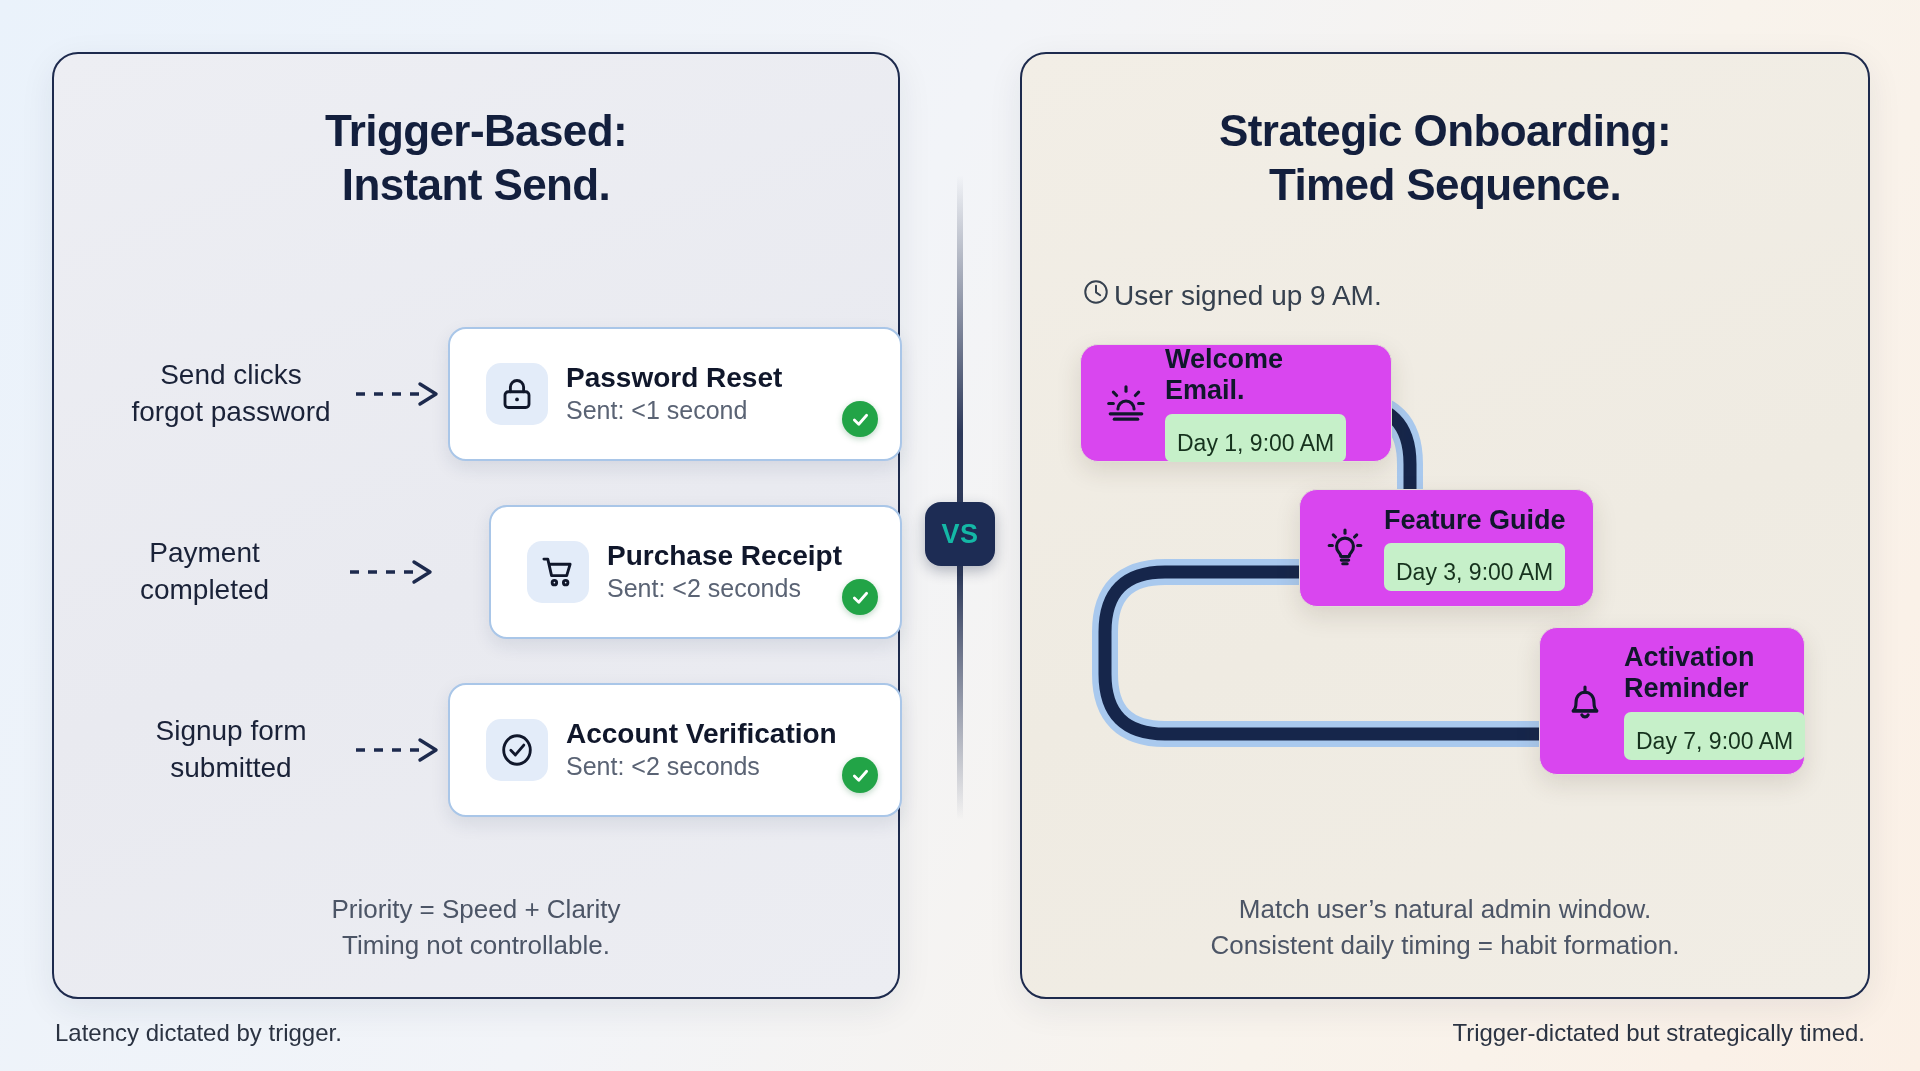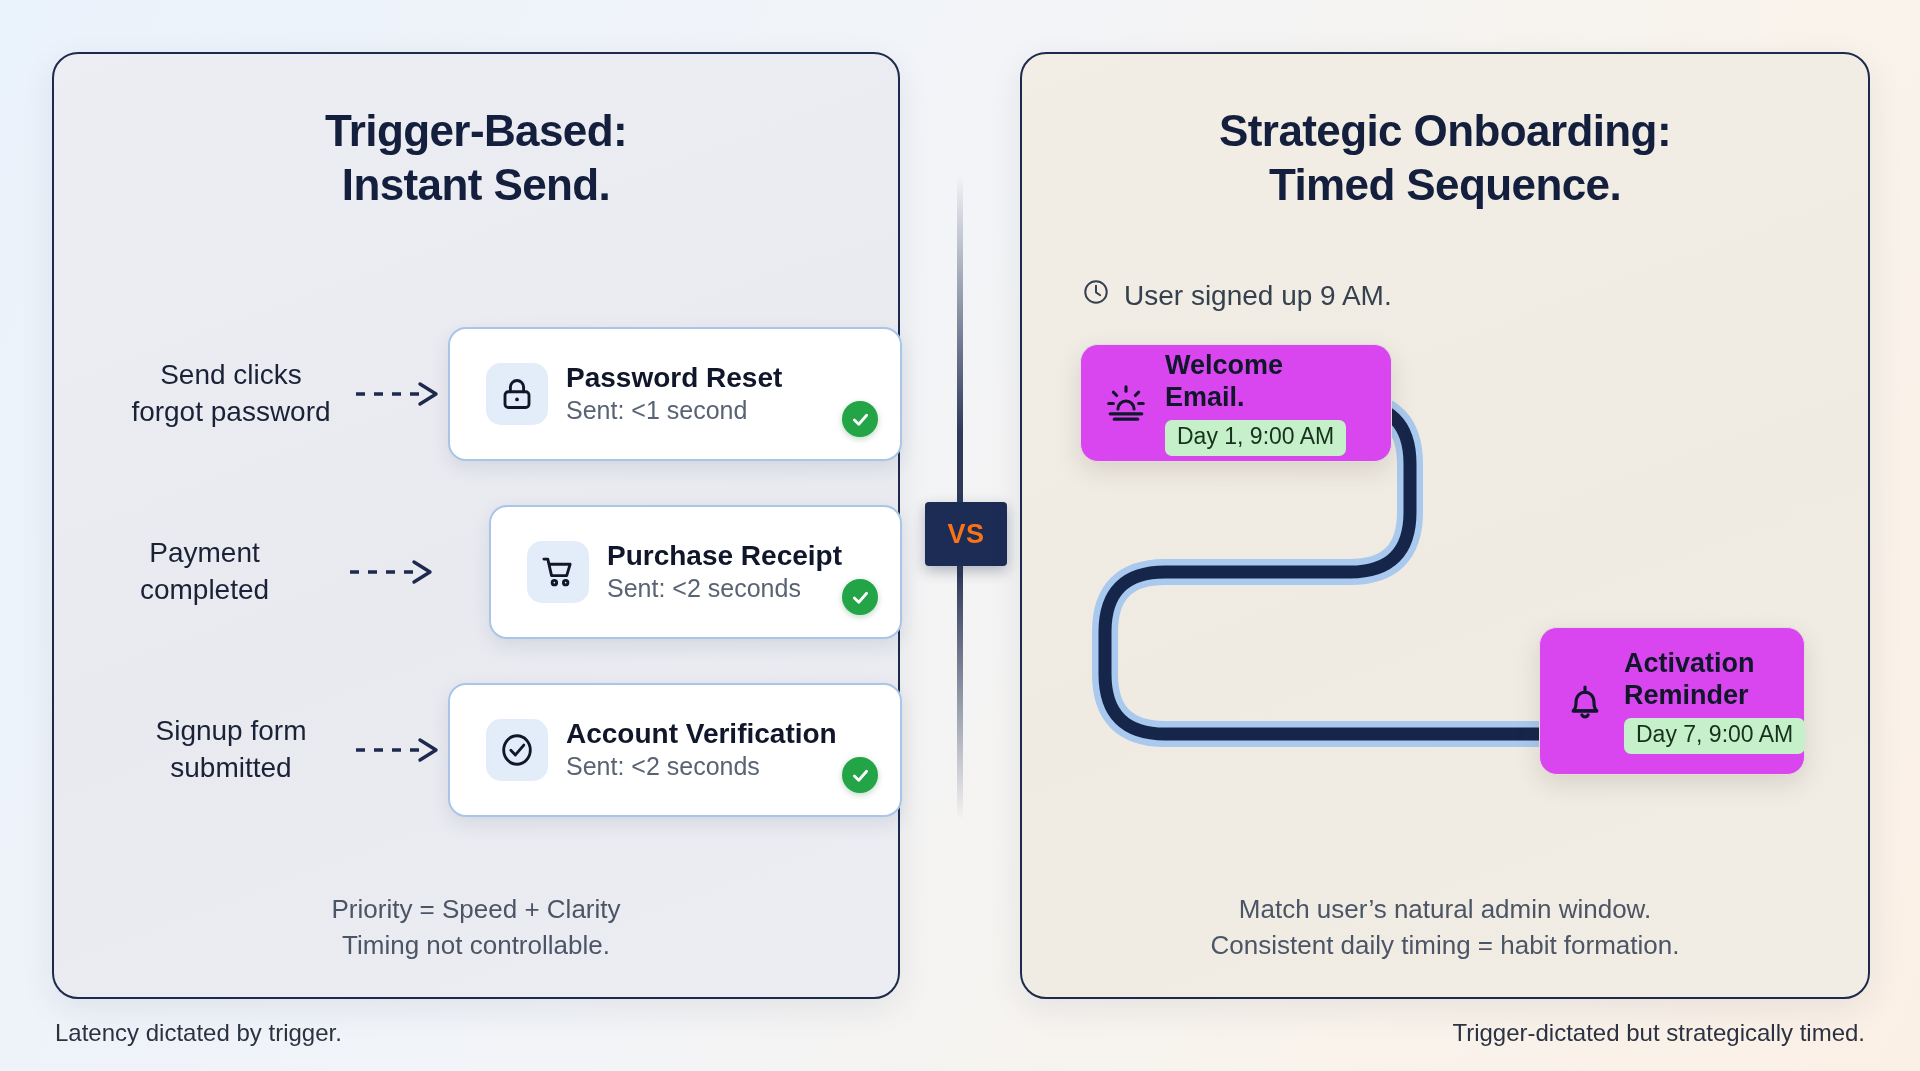--- a/index.html
+++ b/index.html
@@ -172,42 +172,42 @@
         rgba(29,42,77,.92) 40%,
         rgba(29,42,77,.92) 62%,
         rgba(29,42,77,0) 100%);
     border-radius: 3px;
   }
 
   #vs-badge {
     position: absolute;
     left: 925px;
     top: 502px;
-    width: 82px;
+    width: 70px;
     height: 64px;
-    border-radius: 4px;
+    border-radius: 16px;
     background: #1d2c54;
-    color: #f97316;
+    color: #14b8a6;
     font-weight: bold;
     font-size: 27px;
     letter-spacing: .5px;
     display: flex;
     align-items: center;
     justify-content: center;
     box-shadow: 0 5px 14px rgba(20,32,64,.3);
   }
 
   
   #signup-note {
     position: absolute;
     left: 1082px;
     top: 278px;
     display: flex;
     align-items: center;
-    gap: 14px;
+    gap: 4px;
     color: #36414f;
     font-size: 28px;
   }
 
   
   #seq-path-svg {
     position: absolute;
     left: 1020px;
     top: 52px;
     width: 850px;
@@ -244,21 +244,21 @@
   .step-title {
     color: #10172b;
     font-weight: bold;
     font-size: 27px;
     line-height: 1.16;
   }
 
   .step-chip {
     display: inline-block;
     margin-top: 7px;
-    padding: 3px 12px 5px;
+    padding: 16px 12px 5px;
     border-radius: 7px;
     background: #c6f0c9;
     color: #16321d;
     font-size: 23px;
     line-height: 1.2;
     white-space: nowrap;
   }
 
   
   .bottom-caption {
@@ -424,20 +424,38 @@
         <line x1="3.4" y1="17.9" x2="20.6" y2="17.9"></line>
         <line x1="5.6" y1="20.8" x2="18.4" y2="20.8"></line>
       </svg>
     </div>
     <div class="step-body">
       <div class="step-title">Welcome Email.</div>
       <span class="step-chip">Day 1, 9:00 AM</span>
     </div>
   </div>
 
+  <div class="step-card" id="step-card-1">
+    <div class="step-icon">
+      <svg width="44" height="44" viewBox="0 0 24 24" fill="none" stroke="#10172b" stroke-width="1.7" stroke-linecap="round" stroke-linejoin="round">
+        <path d="M8.5 14.2a4.6 4.6 0 1 1 7 0c-.8.9-1.1 1.5-1.2 2.4h-4.6c-.1-.9-.4-1.5-1.2-2.4z"></path>
+        <line x1="10" y1="18.6" x2="14" y2="18.6"></line>
+        <line x1="10.8" y1="20.6" x2="13.2" y2="20.6"></line>
+        <line x1="12" y1="2.2" x2="12" y2="3.9"></line>
+        <line x1="5.6" y1="4.8" x2="6.8" y2="6"></line>
+        <line x1="18.4" y1="4.8" x2="17.2" y2="6"></line>
+        <line x1="3.4" y1="10.6" x2="5.1" y2="10.6"></line>
+        <line x1="18.9" y1="10.6" x2="20.6" y2="10.6"></line>
+      </svg>
+    </div>
+    <div class="step-body">
+      <div class="step-title">Feature Guide</div>
+      <span class="step-chip">Day 3, 9:00 AM</span>
+    </div>
+  </div>
 
   <div class="step-card" id="step-card-2">
     <div class="step-icon">
       <svg width="44" height="44" viewBox="0 0 24 24" fill="none" stroke="#10172b" stroke-width="1.7" stroke-linecap="round" stroke-linejoin="round">
         <path d="M5.6 17.4c1.3-1.2 1.5-2.5 1.5-4.6 0-3.3 2.1-5.6 4.9-5.6s4.9 2.3 4.9 5.6c0 2.1.2 3.4 1.5 4.6z"></path>
         <line x1="5.6" y1="17.4" x2="18.4" y2="17.4"></line>
         <path d="M10.3 19.6a1.9 1.9 0 0 0 3.4 0"></path>
         <line x1="12" y1="4.4" x2="12" y2="7.2"></line>
       </svg>
     </div>

